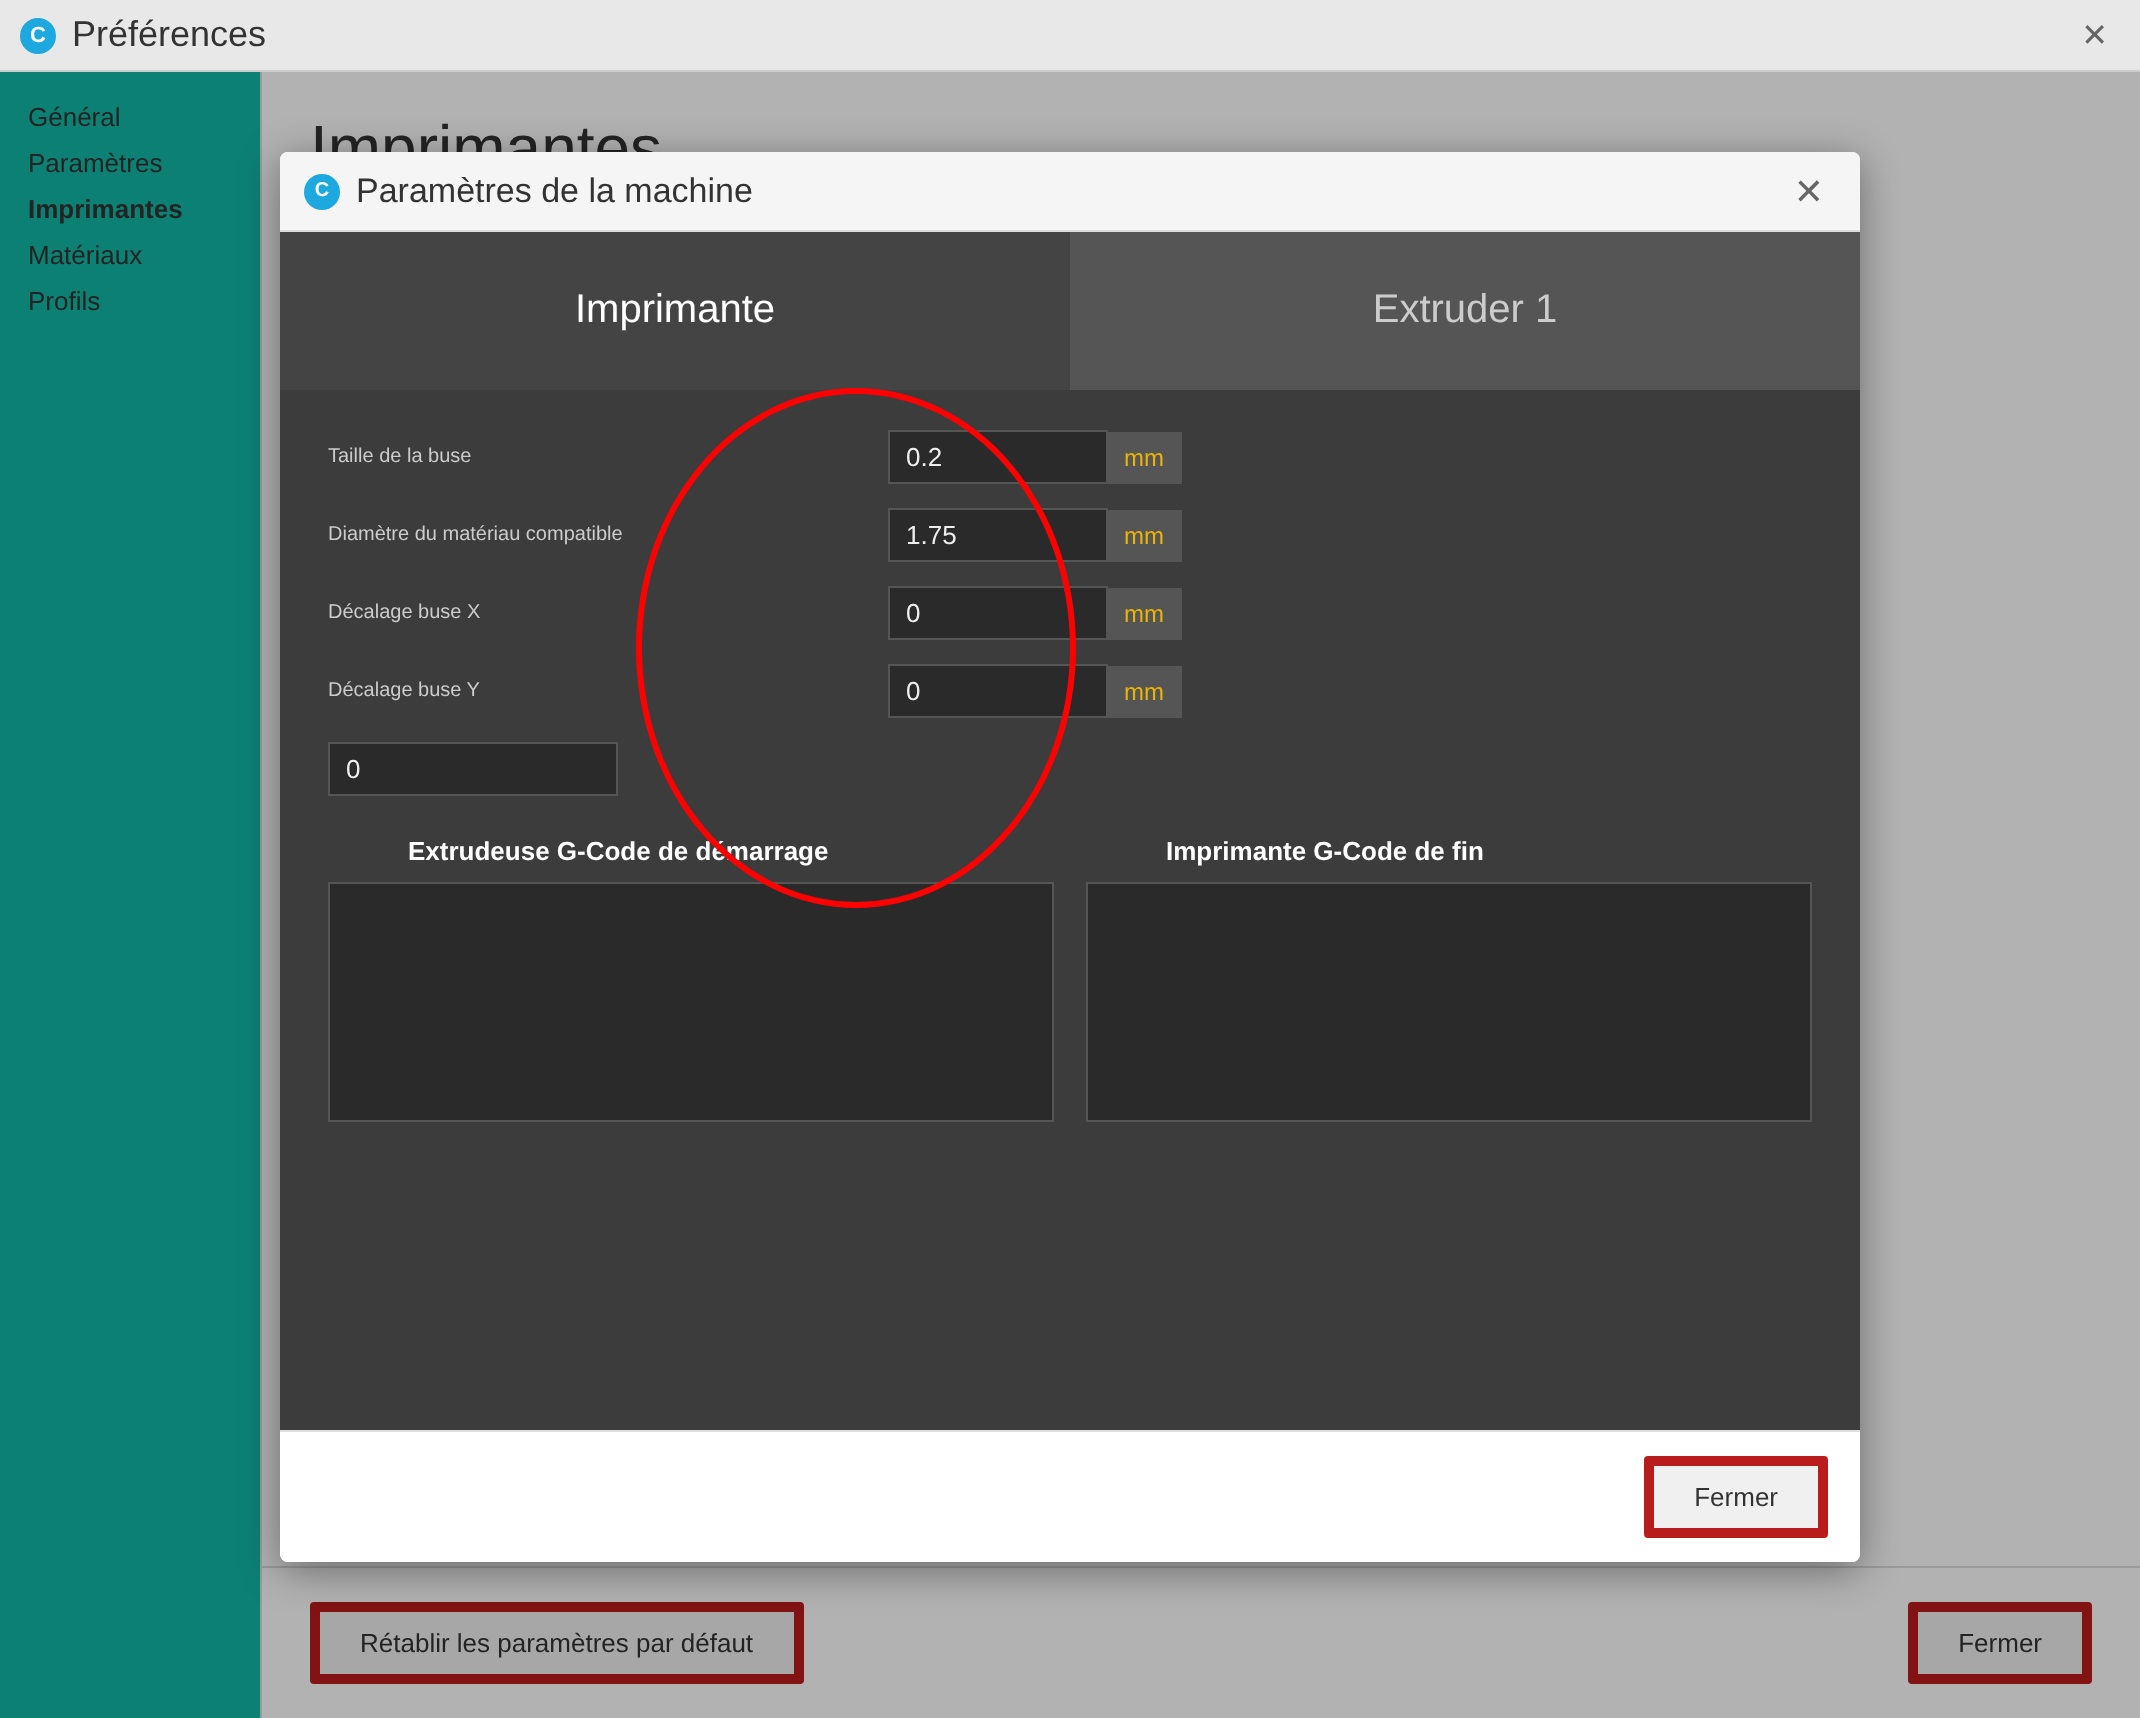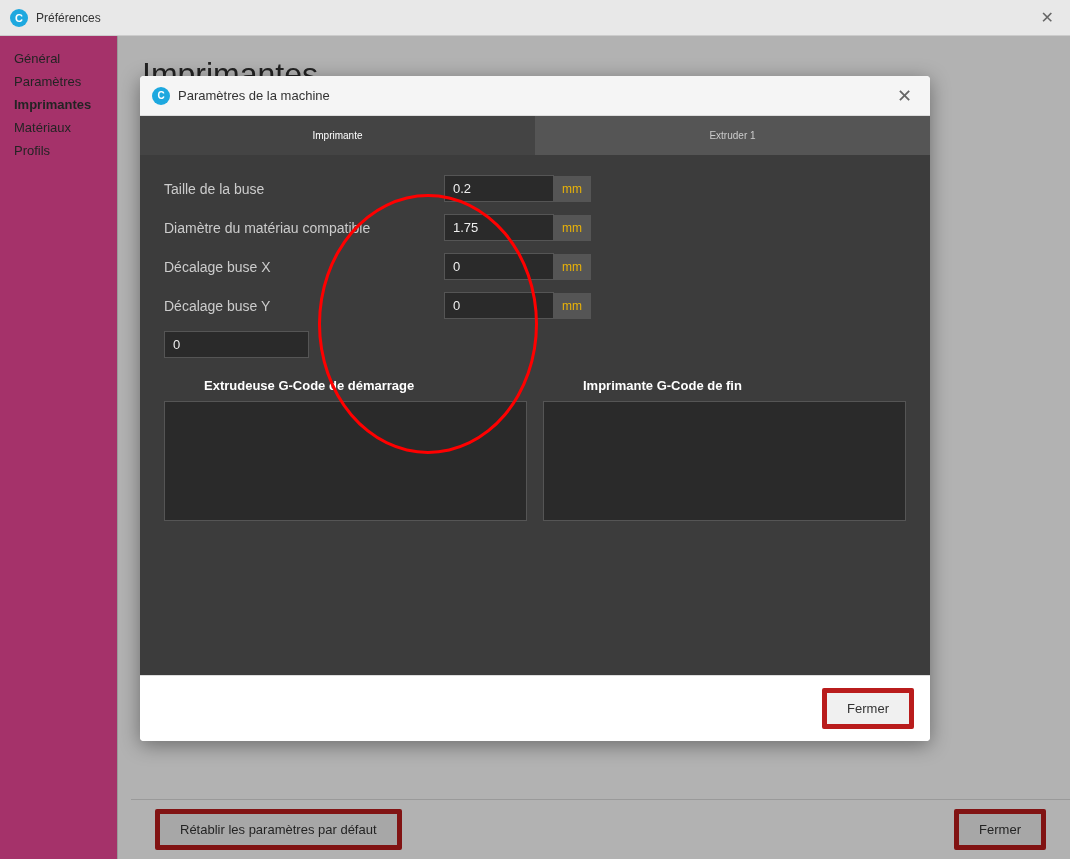--- a/index.html
+++ b/index.html
@@ -33,42 +33,42 @@
       background: #1da8df;
       border-radius: 50%;
       display: flex;
       align-items: center;
       justify-content: center;
       font-size: 11px;
       color: white;
       font-weight: bold;
     }
     .titlebar-title {
-      font-size: 12px;
+      font-size: 18px;
       color: #333;
     }
     .titlebar-close {
       cursor: pointer;
       font-size: 16px;
       color: #666;
       background: none;
       border: none;
       padding: 4px 6px;
     }
 
     
     .main-layout {
       display: flex;
       height: calc(859px - 36px);
     }
 
     
     .sidebar {
-      width: 118px;
-      background: #ec4899;
+      width: 131px;
+      background: #14b8a6;
       border-right: 1px solid #ddd;
       padding: 12px 8px;
       display: flex;
       flex-direction: column;
       gap: 2px;
     }
     .sidebar-item {
       font-size: 13px;
       color: #333;
       padding: 3px 6px;
@@ -90,21 +90,21 @@
       color: #333;
       margin-bottom: 20px;
     }
 
     
     .footer {
       position: absolute;
       bottom: 0;
       left: 131px;
       right: 0;
-      height: 60px;
+      height: 76px;
       background: #ffffff;
       border-top: 1px solid #ddd;
       display: flex;
       align-items: center;
       justify-content: space-between;
       padding: 0 24px;
     }
 
     
     .modal-overlay {
@@ -150,42 +150,42 @@
       background: #1da8df;
       border-radius: 50%;
       display: flex;
       align-items: center;
       justify-content: center;
       font-size: 10px;
       color: white;
       font-weight: bold;
     }
     .modal-titlebar-title {
-      font-size: 13px;
+      font-size: 17px;
       color: #333;
     }
     .modal-close {
       cursor: pointer;
       font-size: 18px;
       color: #666;
       background: none;
       border: none;
       padding: 2px 6px;
     }
 
     
     .modal-tabs {
       display: flex;
       background: #555;
     }
     .modal-tab {
       flex: 1;
-      padding: 14px;
+      padding: 28px;
       text-align: center;
-      font-size: 10px;
+      font-size: 20px;
       cursor: pointer;
       color: #ccc;
       background: #555;
     }
     .modal-tab.active {
       background: #444;
       color: white;
     }
 
     
@@ -200,21 +200,21 @@
       margin-bottom: 20px;
     }
 
     .form-row {
       display: flex;
       align-items: center;
       margin-bottom: 12px;
     }
     .form-label {
       color: #ccc;
-      font-size: 14px;
+      font-size: 10px;
       flex: 0 0 280px;
     }
     .form-input-group {
       display: flex;
       align-items: flex-end;
       gap: 0;
     }
     .form-input {
       background: #2a2a2a;
       border: 1px solid #555;

